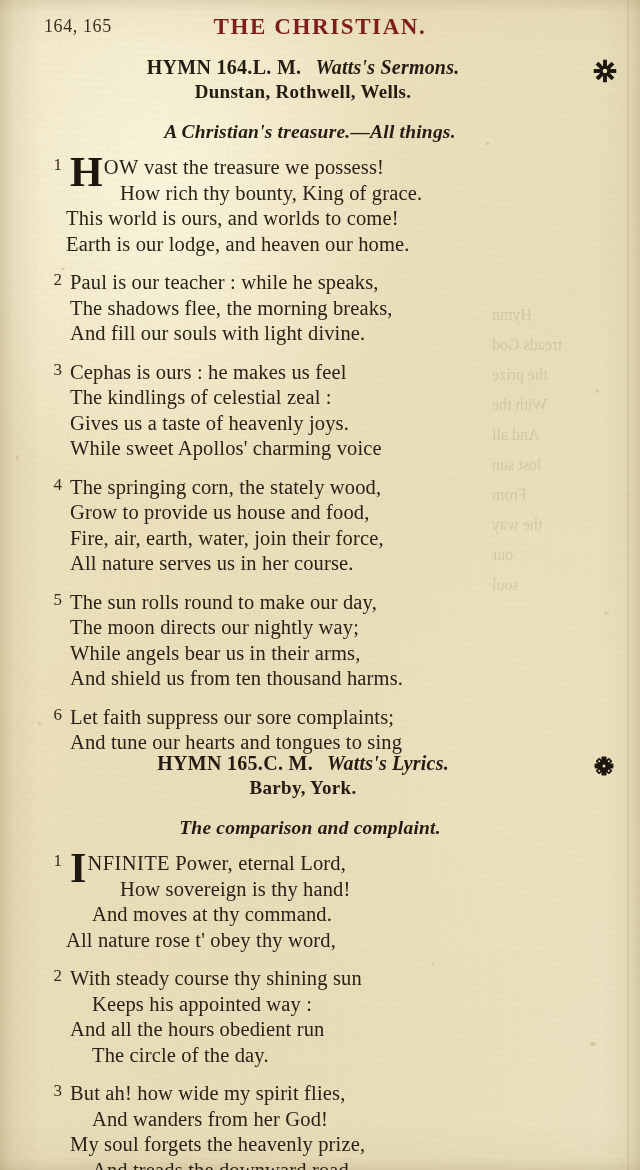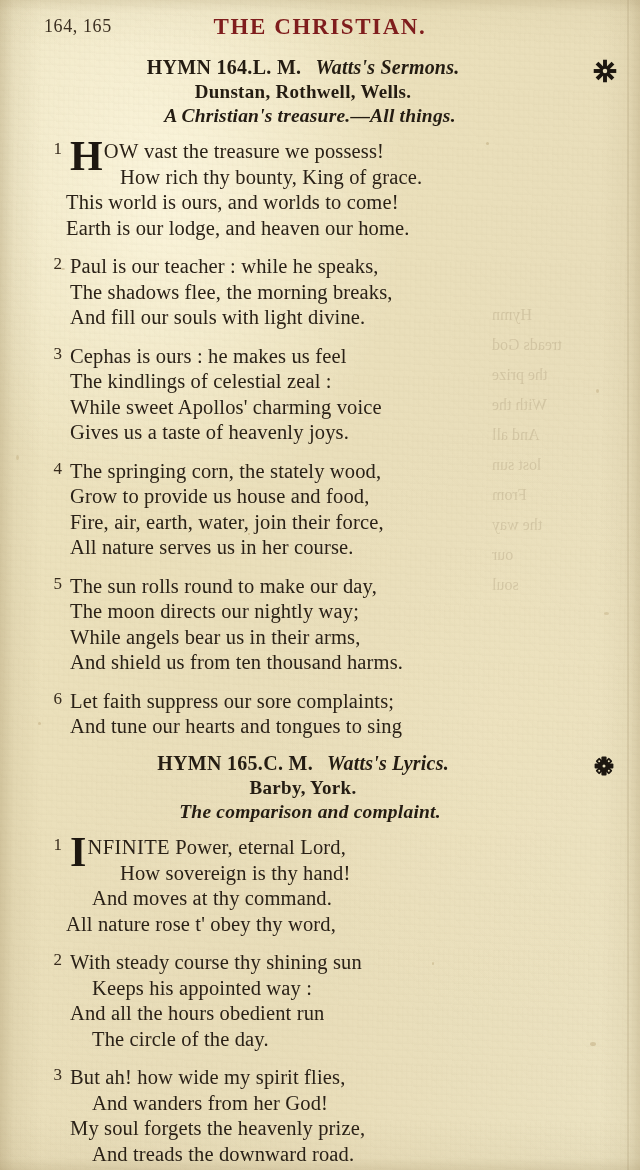--- a/index.html
+++ b/index.html
@@ -145,21 +145,21 @@
     margin-top: 2px;
     padding-right: 34px;
     color: #241c12;
   }
   .subject {
     text-align: center;
     font-size: 19.5px;
     font-style: italic;
     font-weight: bold;
     letter-spacing: 0.2px;
-    margin-top: 2px;
+    margin-top: 18px;
     padding-right: 20px;
     color: #241c12;
   }
 
   .ornament {
     position: absolute;
     right: 22px;
     top: 2px;
     width: 26px;
     height: 26px;
@@ -280,22 +280,22 @@
           <span class="num">2</span>
           <div class="line">Paul is our teacher : while he speaks,</div>
           <div class="line">The shadows flee, the morning breaks,</div>
           <div class="line">And fill our souls with light divine.</div>
         </div>
 
         <div class="stanza">
           <span class="num">3</span>
           <div class="line">Cephas is ours : he makes us feel</div>
           <div class="line">The kindlings of celestial zeal :</div>
+          <div class="line">Gives us a taste of heavenly joys.</div>
           <div class="line">While sweet Apollos' charming voice</div>
-          <div class="line">Gives us a taste of heavenly joys.</div>
         </div>
 
         <div class="stanza">
           <span class="num">4</span>
           <div class="line">The springing corn, the stately wood,</div>
           <div class="line">Grow to provide us house and food,</div>
           <div class="line">Fire, air, earth, water, join their force,</div>
           <div class="line">All nature serves us in her course.</div>
         </div>
 

